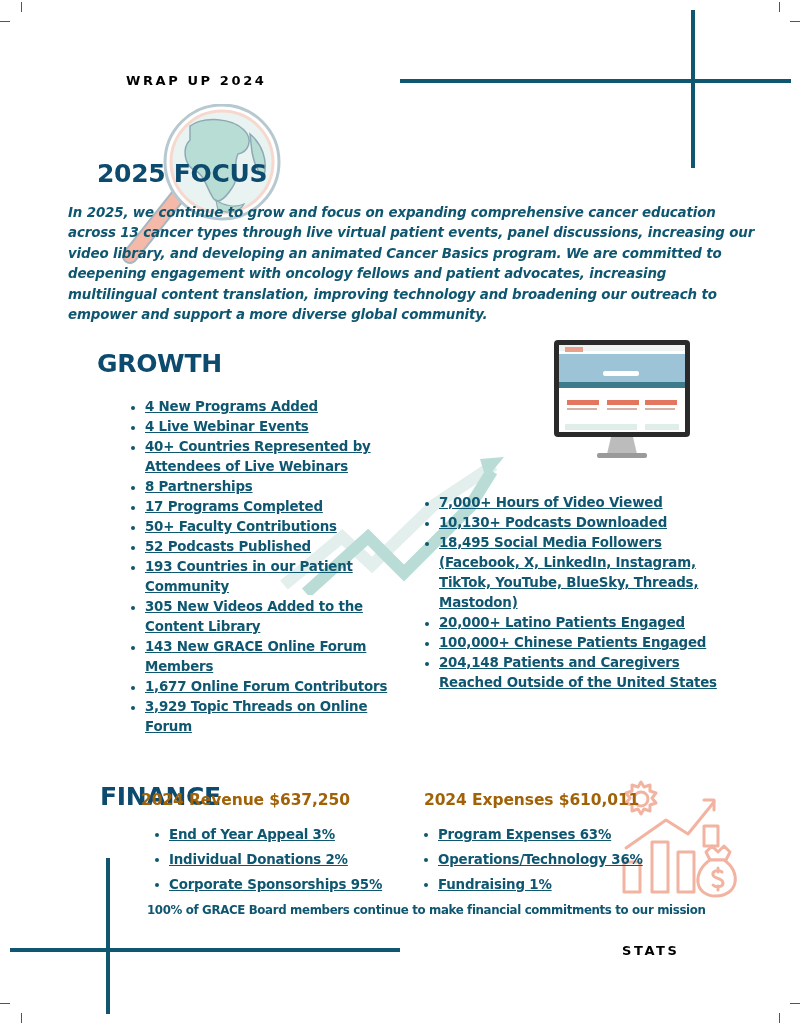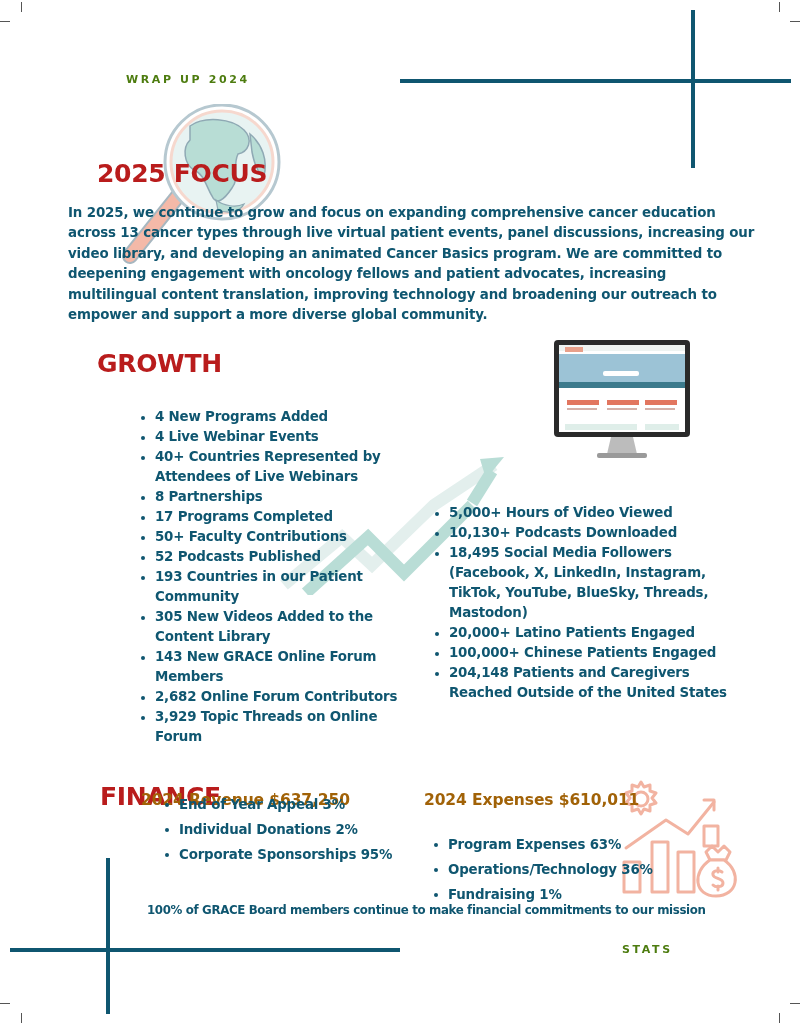--- a/index.html
+++ b/index.html
@@ -6,29 +6,30 @@
     body {
       width: 800px; height: 1024px; position: relative; overflow: hidden;
       background: #ffffff;
       font-family: "DejaVu Sans", sans-serif;
       color: #0f5670;
     }
     .abs { position: absolute; }
     .rule { position: absolute; background: #0f5670; }
     .crop { position: absolute; background: #555; }
     .kicker {
-      font-size: 11px; font-weight: bold; letter-spacing: 2.6px; color: #4d7c0f;
+      font-size: 13px; font-weight: bold; letter-spacing: 2.6px; color: #000000;
     }
-    .h1 { font-weight: bold; font-size: 25px; color: #b91c1c; letter-spacing: -0.3px; }
+    .h1 { font-weight: bold; font-size: 25px; color: #0c4a6e; letter-spacing: -0.3px; }
     .intro {
       left: 68px; top: 203px; width: 690px;
       font-size: 13.4px; font-weight: bold; line-height: 20.4px; color: #0f5670;
       letter-spacing: -0.15px;
+      font-style: italic;
     }
-    ul.stat-list { list-style: none; margin: 16px; padding: 0; }
+    ul.stat-list { list-style: none; margin: 6px; padding: 0; text-decoration: underline; }
     ul.stat-list li {
       position: relative; padding-left: 15px;
       font-size: 13.4px; font-weight: bold; line-height: 20px; color: #0f5670;
       letter-spacing: -0.2px;
     }
     ul.stat-list li::before {
       content: ""; position: absolute; left: 1px; top: 9px;
       width: 4px; height: 4px; border-radius: 50%; background: #0f5670;
     }
     ul.fin-list li { line-height: 25px; }
@@ -103,26 +104,26 @@
   <li>4 New Programs Added</li>
   <li>4 Live Webinar Events</li>
   <li>40+ Countries Represented by Attendees of Live Webinars</li>
   <li>8 Partnerships</li>
   <li>17 Programs Completed</li>
   <li>50+ Faculty Contributions</li>
   <li>52 Podcasts Published</li>
   <li>193 Countries in our Patient Community</li>
   <li>305 New Videos Added to the Content Library</li>
   <li>143 New GRACE Online Forum Members</li>
-  <li>2,682 Online Forum Contributors</li>
+  <li>1,677 Online Forum Contributors</li>
   <li>3,929 Topic Threads on Online Forum</li>
 </ul>
 
 <ul class="abs stat-list z2" style="left:418px;top:487px;width:310px;">
-  <li>5,000+ Hours of Video Viewed</li>
+  <li>7,000+ Hours of Video Viewed</li>
   <li>10,130+ Podcasts Downloaded</li>
   <li>18,495 Social Media Followers (Facebook, X, LinkedIn, Instagram, TikTok, YouTube, BlueSky, Threads, Mastodon)</li>
   <li>20,000+ Latino Patients Engaged</li>
   <li>100,000+ Chinese Patients Engaged</li>
   <li>204,148 Patients and Caregivers Reached Outside of the United States</li>
 </ul>
 
 <div class="abs h1" style="left:100px;top:747px;margin-top:35px;">FINANCE</div>
 
 <svg class="abs z1" style="left:618px;top:780px;" width="130" height="118" viewBox="0 0 130 118" fill="none" stroke="#f2b3a1" stroke-width="3" stroke-linejoin="round" stroke-linecap="round">
@@ -133,21 +134,21 @@
   <rect x="6" y="82" width="16" height="30"></rect>
   <rect x="34" y="62" width="16" height="50"></rect>
   <rect x="60" y="72" width="16" height="40"></rect>
   <rect x="86" y="46" width="14" height="20"></rect>
   <path d="M88 72 l6 -6 l6 6 l6 -6 l6 6 l-4 8 h-16 Z"></path>
   <path d="M92 80 C74 92 76 116 98 116 C120 116 124 92 106 80 Z" fill="#ffffff"></path>
   <path d="M104 92 c-4 -3 -10 -1 -9 3 c1 4 10 3 10 8 c0 4 -7 5 -10 2 M100 88 v4 M100 106 v4"></path>
 </svg>
 
 <div class="abs fin-head z2" style="left:141px;top:791px;">2024 Revenue $637,250</div>
-<ul class="abs stat-list fin-list z2" style="left:148px;top:776px;width:250px;">
+<ul class="abs stat-list fin-list z2" style="left:148px;top:816px;width:250px;">
   <li>End of Year Appeal 3%</li>
   <li>Individual Donations 2%</li>
   <li>Corporate Sponsorships 95%</li>
 </ul>
 
 <div class="abs fin-head z2" style="left:424px;top:791px;">2024 Expenses $610,011</div>
 <ul class="abs stat-list fin-list z2" style="left:417px;top:816px;width:260px;">
   <li>Program Expenses 63%</li>
   <li>Operations/Technology 36%</li>
   <li>Fundraising 1%</li>

